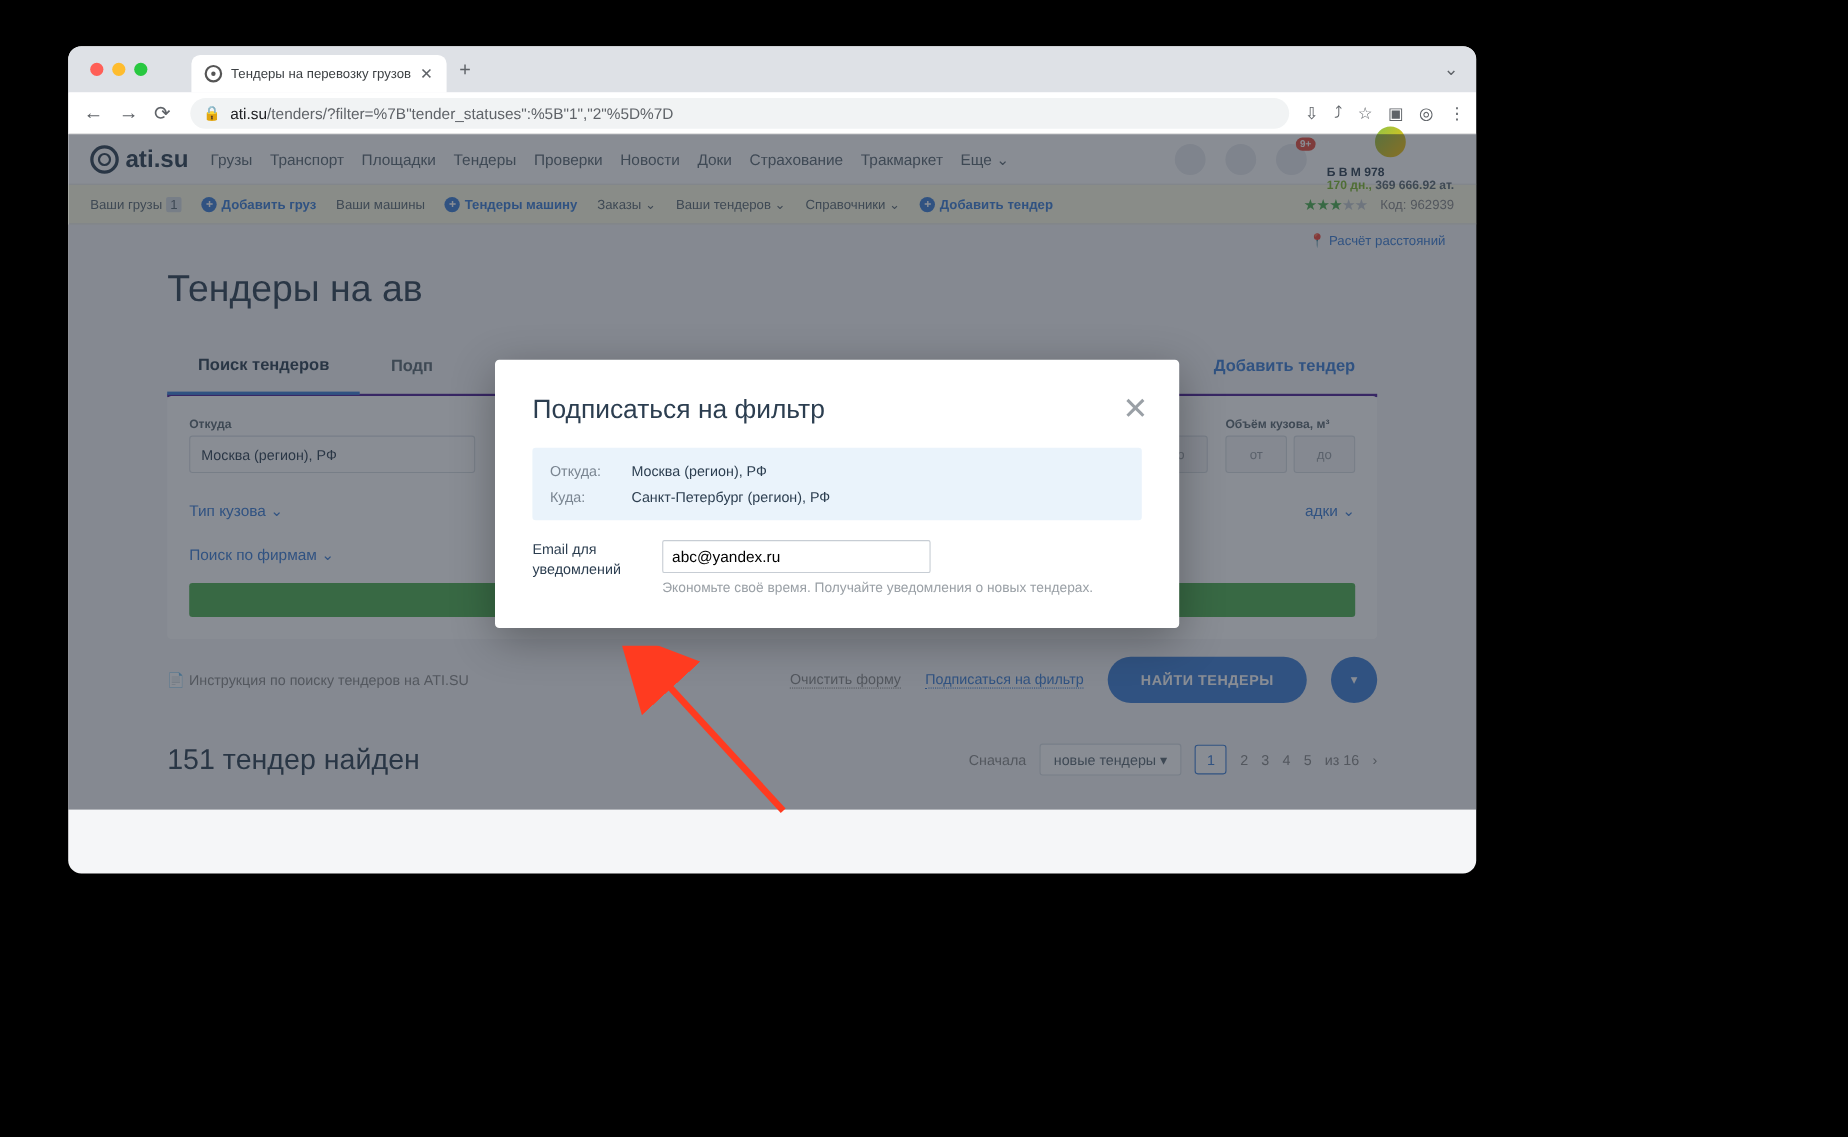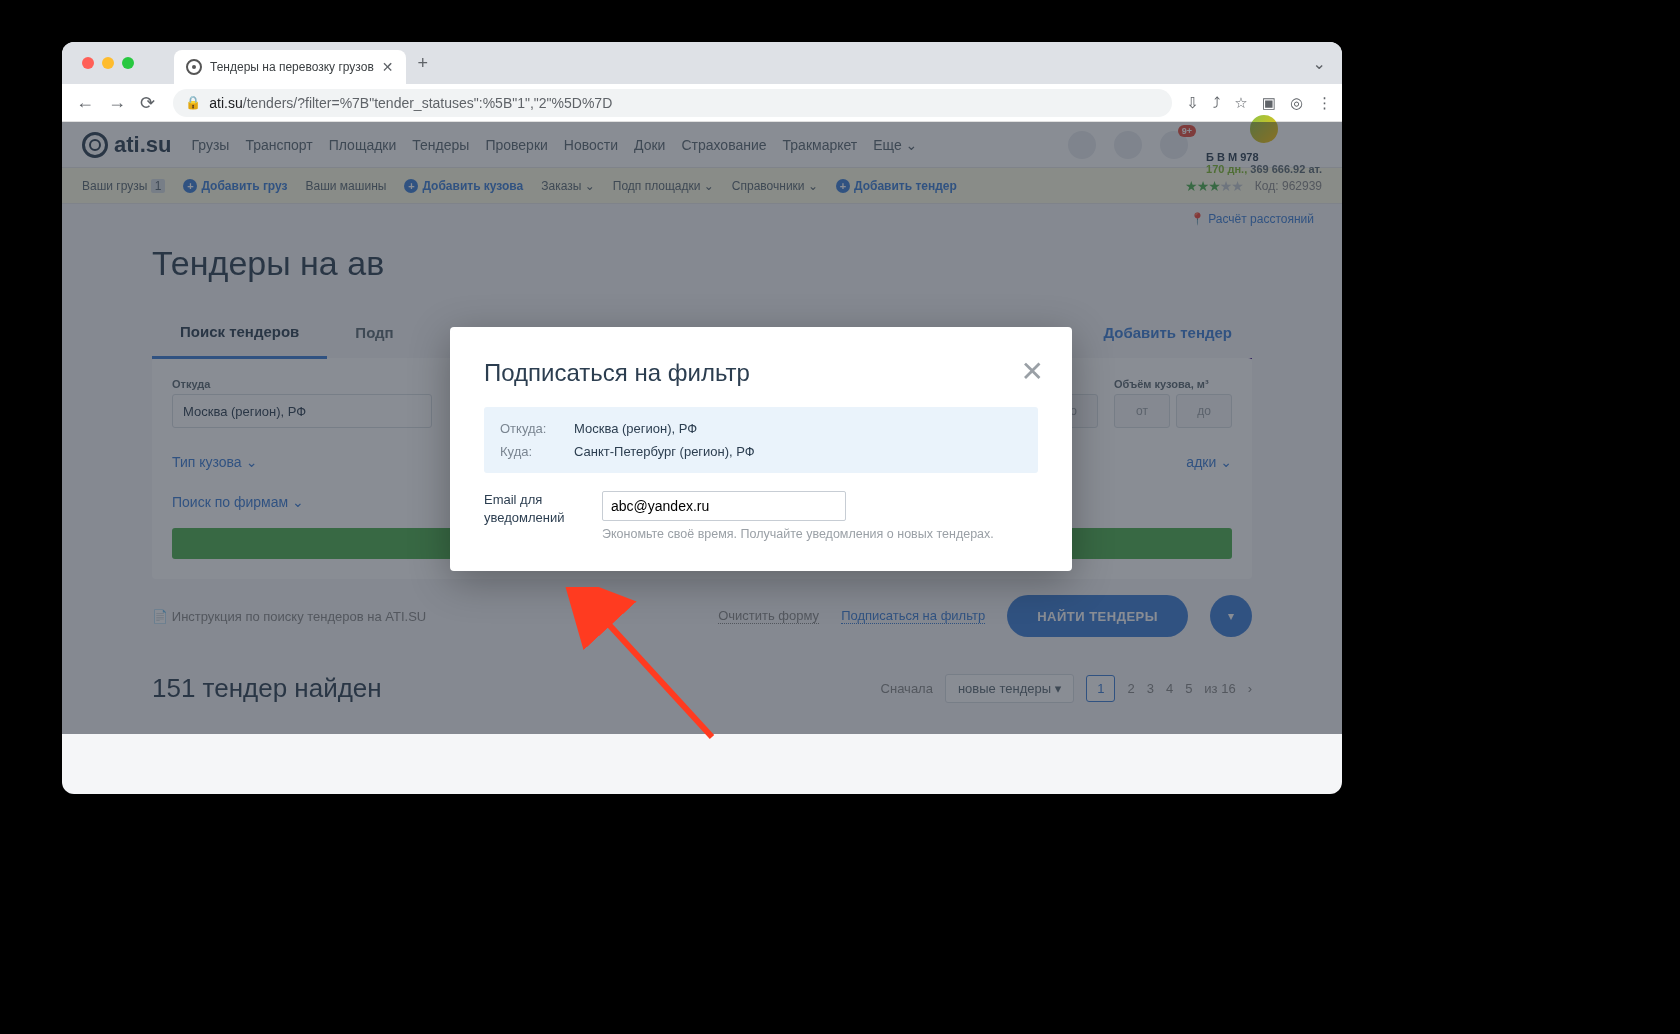--- a/index.html
+++ b/index.html
@@ -125,21 +125,21 @@
     .code { color:#888; font-size:12px; }
     
     .distance-row {
       text-align:right; padding: 8px 28px; font-size:12px; color:#3b7dd6;margin-left:32px;
     }
     
     
     .page { padding: 10px 90px; }
     .page-title { font-size: 34px; font-weight: 400; color:#2c3e50; margin-bottom: 24px; }
     
-    .tabs-row { display:flex; align-items:center; border-bottom: 1px solid #4c1d95; }
+    .tabs-row { display:flex; align-items:center; border-bottom: 3px solid #4c1d95; }
     .page-tab { padding: 16px 28px; font-size: 15px; font-weight: 600; color:#5a6872; cursor:pointer; }
     .page-tab.active { color:#2c3e50; border-bottom: 3px solid #3b7dd6; margin-bottom:-1px; }
     .add-tender-btn { margin-left:auto; padding: 16px 20px; font-size:15px; font-weight:600; color:#3b7dd6; }
     
     .filter-card { background:#fff; padding: 20px; border-radius: 4px; margin-top:-1px; }
     .filter-row1 { display:flex; gap:16px; margin-bottom: 14px; }
     .filter-group { display:flex; flex-direction:column; gap:4px; }
     .filter-label { font-size:11px; color:#5a6872; font-weight:600; }
     .input { height:34px; background:#fff; border:1px solid #d8dde3; border-radius:3px; padding: 0 10px; font-size:13px; color:#2c3e50; display:flex; align-items:center; }
     .w-from { width: 260px; }
@@ -293,24 +293,24 @@
 
     <div class="sub-nav">
       <span><span>Ваши грузы</span> <span style="background:#d8dde3;padding:0 4px;border-radius:2px;">1</span></span>
       <span class="plus-link">
           <span class="plus-circle">+</span>
           <span>Добавить груз</span>
         </span>
       <span>Ваши машины</span>
       <span class="plus-link">
           <span class="plus-circle">+</span>
-          <span>Добавить кузова</span>
+          <span>Тендеры машину</span>
         </span>
       <span class="dd"><span>Заказы</span> ⌄</span>
-      <span class="dd"><span>Подп площадки</span> ⌄</span>
+      <span class="dd"><span>Ваши тендеров</span> ⌄</span>
       <span class="dd"><span>Справочники</span> ⌄</span>
       <span class="plus-link">
           <span class="plus-circle">+</span>
           <span>Добавить тендер</span>
         </span>
       <div class="sub-right">
         <span class="stars">★★★<span class="gray">★★</span></span>
         <span class="code"><span>Код:</span> <span>962939</span></span>
       </div>
     </div>

